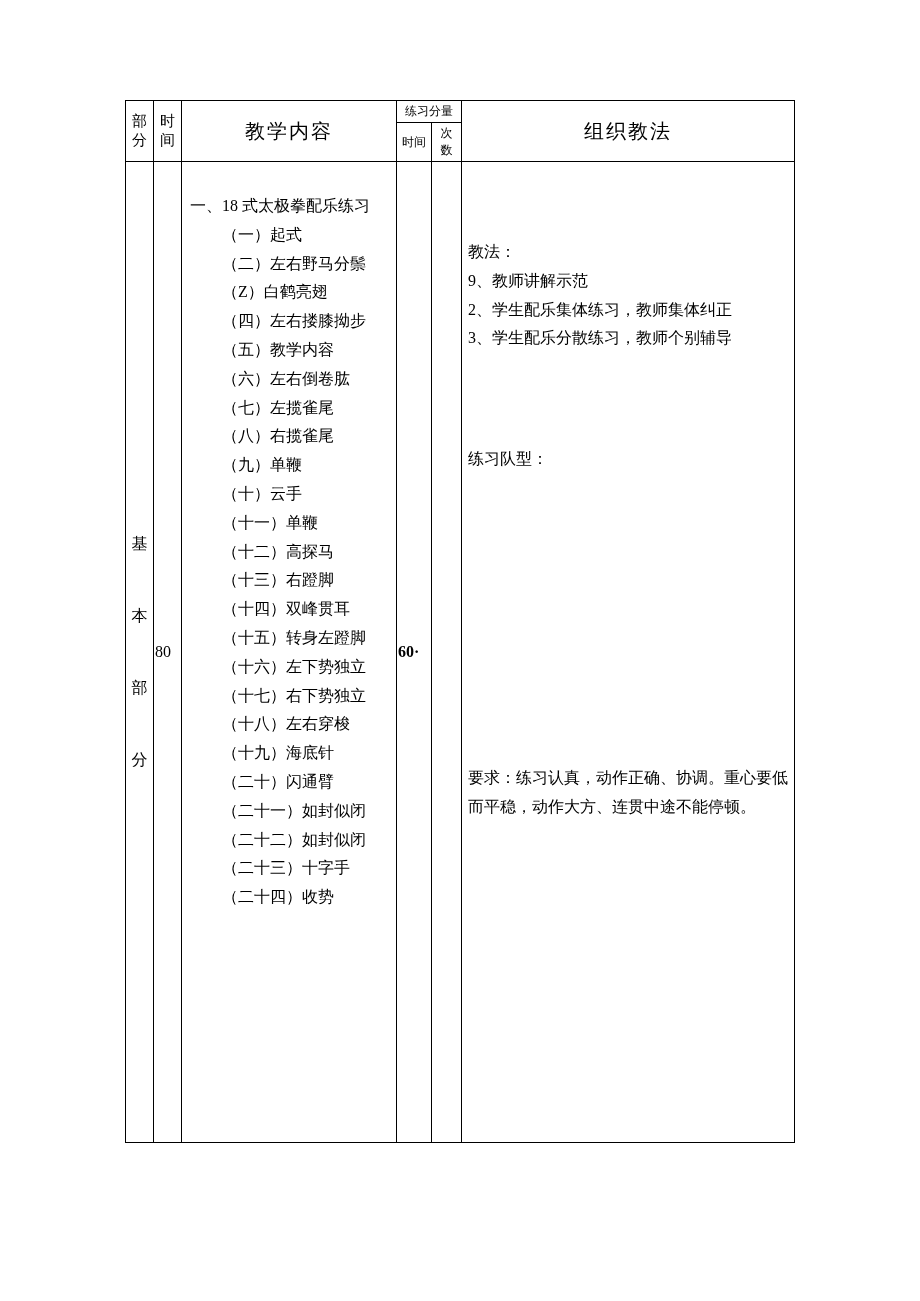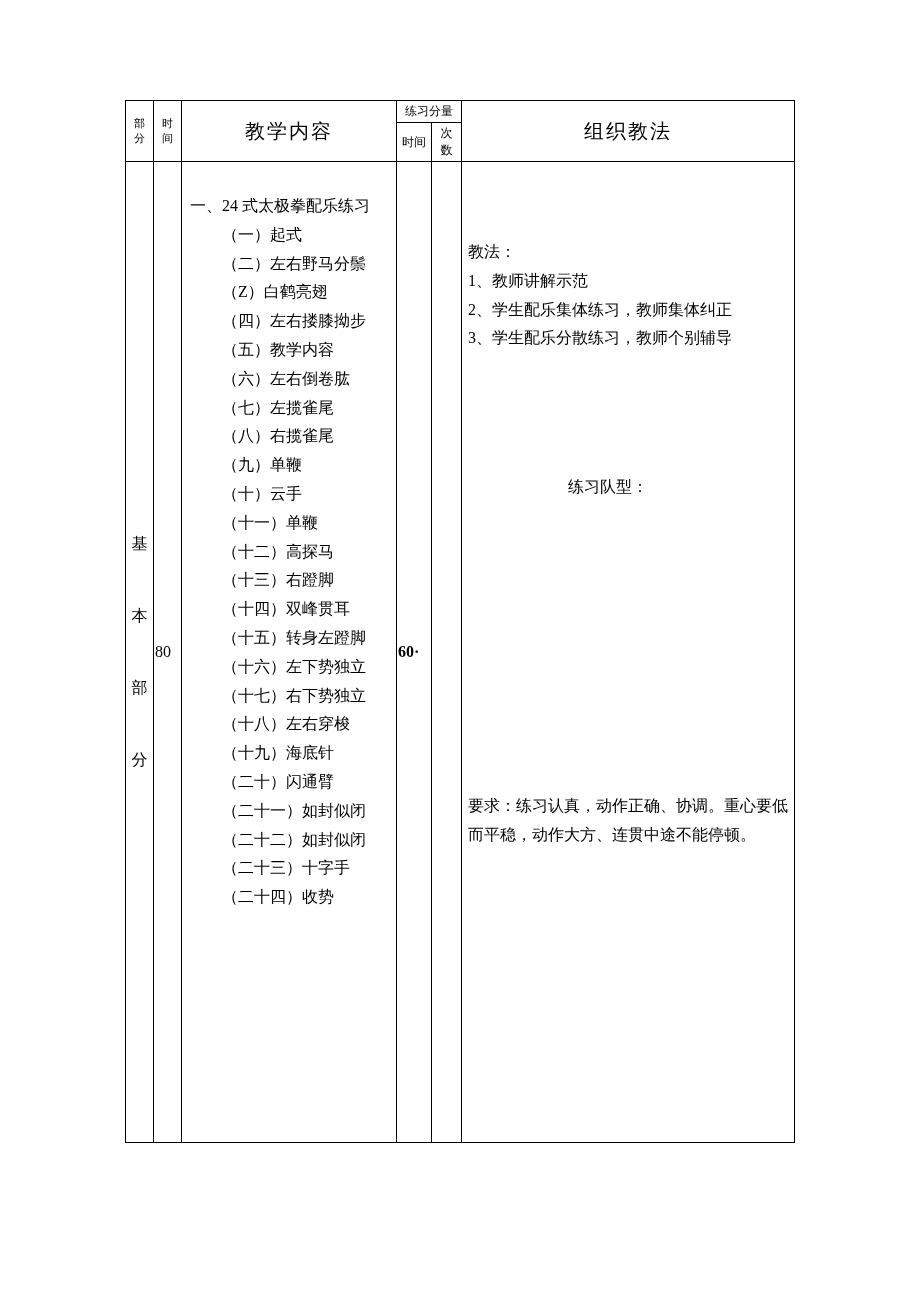--- a/index.html
+++ b/index.html
@@ -17,21 +17,21 @@
       width: 100%;
     }
     td {
       border: 1px solid #000;
       vertical-align: top;
       padding: 2px 4px;
     }
     .hdr {
       text-align: center;
       vertical-align: middle;
-      font-size: 11px;
+      font-size: 15px;
     }
     .hdr-big {
       font-size: 20px;
       padding: 8px 0;
       letter-spacing: 2px;
     }
     .col-part { width: 28px; }
     .col-time { width: 28px; }
     .col-content { width: 215px; }
     .col-amt-t { width: 35px; }
@@ -65,21 +65,21 @@
     .content-cell .item {
       padding-left: 2em;
     }
     .method-cell {
       padding: 10px 6px;
       line-height: 1.8;
       position: relative;
       height: 100%;
     }
     .block-top { margin-top: 66px; }
-    .block-mid { margin-top: 120px; text-align: center; padding-right: 40px;}
+    .block-mid { margin-top: 92px; text-align: left; padding-right: 40px;}
     .block-bot { margin-top: 290px; }
   </style>
 </head>
 <body>
 
 <table>
   <tbody>
       <tr>
     <td class="hdr col-part" rowspan="2">部分</td>
     <td class="hdr col-time" rowspan="2">时间</td>
@@ -93,21 +93,21 @@
   </tr>
   <tr>
     <td class="vert-text">
       <span>基</span>
       <span>本</span>
       <span>部</span>
       <span>分</span>
     </td>
     <td class="time-cell">80</td>
     <td class="content-cell">
-      <div>一、24 式太极拳配乐练习</div>
+      <div>一、18 式太极拳配乐练习</div>
       <div class="item">（一）起式</div>
       <div class="item">（二）左右野马分鬃</div>
       <div class="item">（Z）白鹤亮翅</div>
       <div class="item">（四）左右搂膝拗步</div>
       <div class="item">（五）教学内容</div>
       <div class="item">（六）左右倒卷肱</div>
       <div class="item">（七）左揽雀尾</div>
       <div class="item">（八）右揽雀尾</div>
       <div class="item">（九）单鞭</div>
       <div class="item">（十）云手</div>
@@ -125,21 +125,21 @@
       <div class="item">（二十二）如封似闭</div>
       <div class="item">（二十三）十字手</div>
       <div class="item">（二十四）收势</div>
       <div style="height:220px"></div>
     </td>
     <td class="amt-cell">60·</td>
     <td class="amt-cell"></td>
     <td class="method-cell">
       <div class="block-top">
         <div>教法：</div>
-        <div>1、教师讲解示范</div>
+        <div>9、教师讲解示范</div>
         <div>2、学生配乐集体练习，教师集体纠正</div>
         <div>3、学生配乐分散练习，教师个别辅导</div>
       </div>
       <div class="block-mid">练习队型：</div>
       <div class="block-bot">要求：练习认真，动作正确、协调。重心要低而平稳，动作大方、连贯中途不能停顿。</div>
     </td>
   </tr>
 </tbody>
   </table>
 

